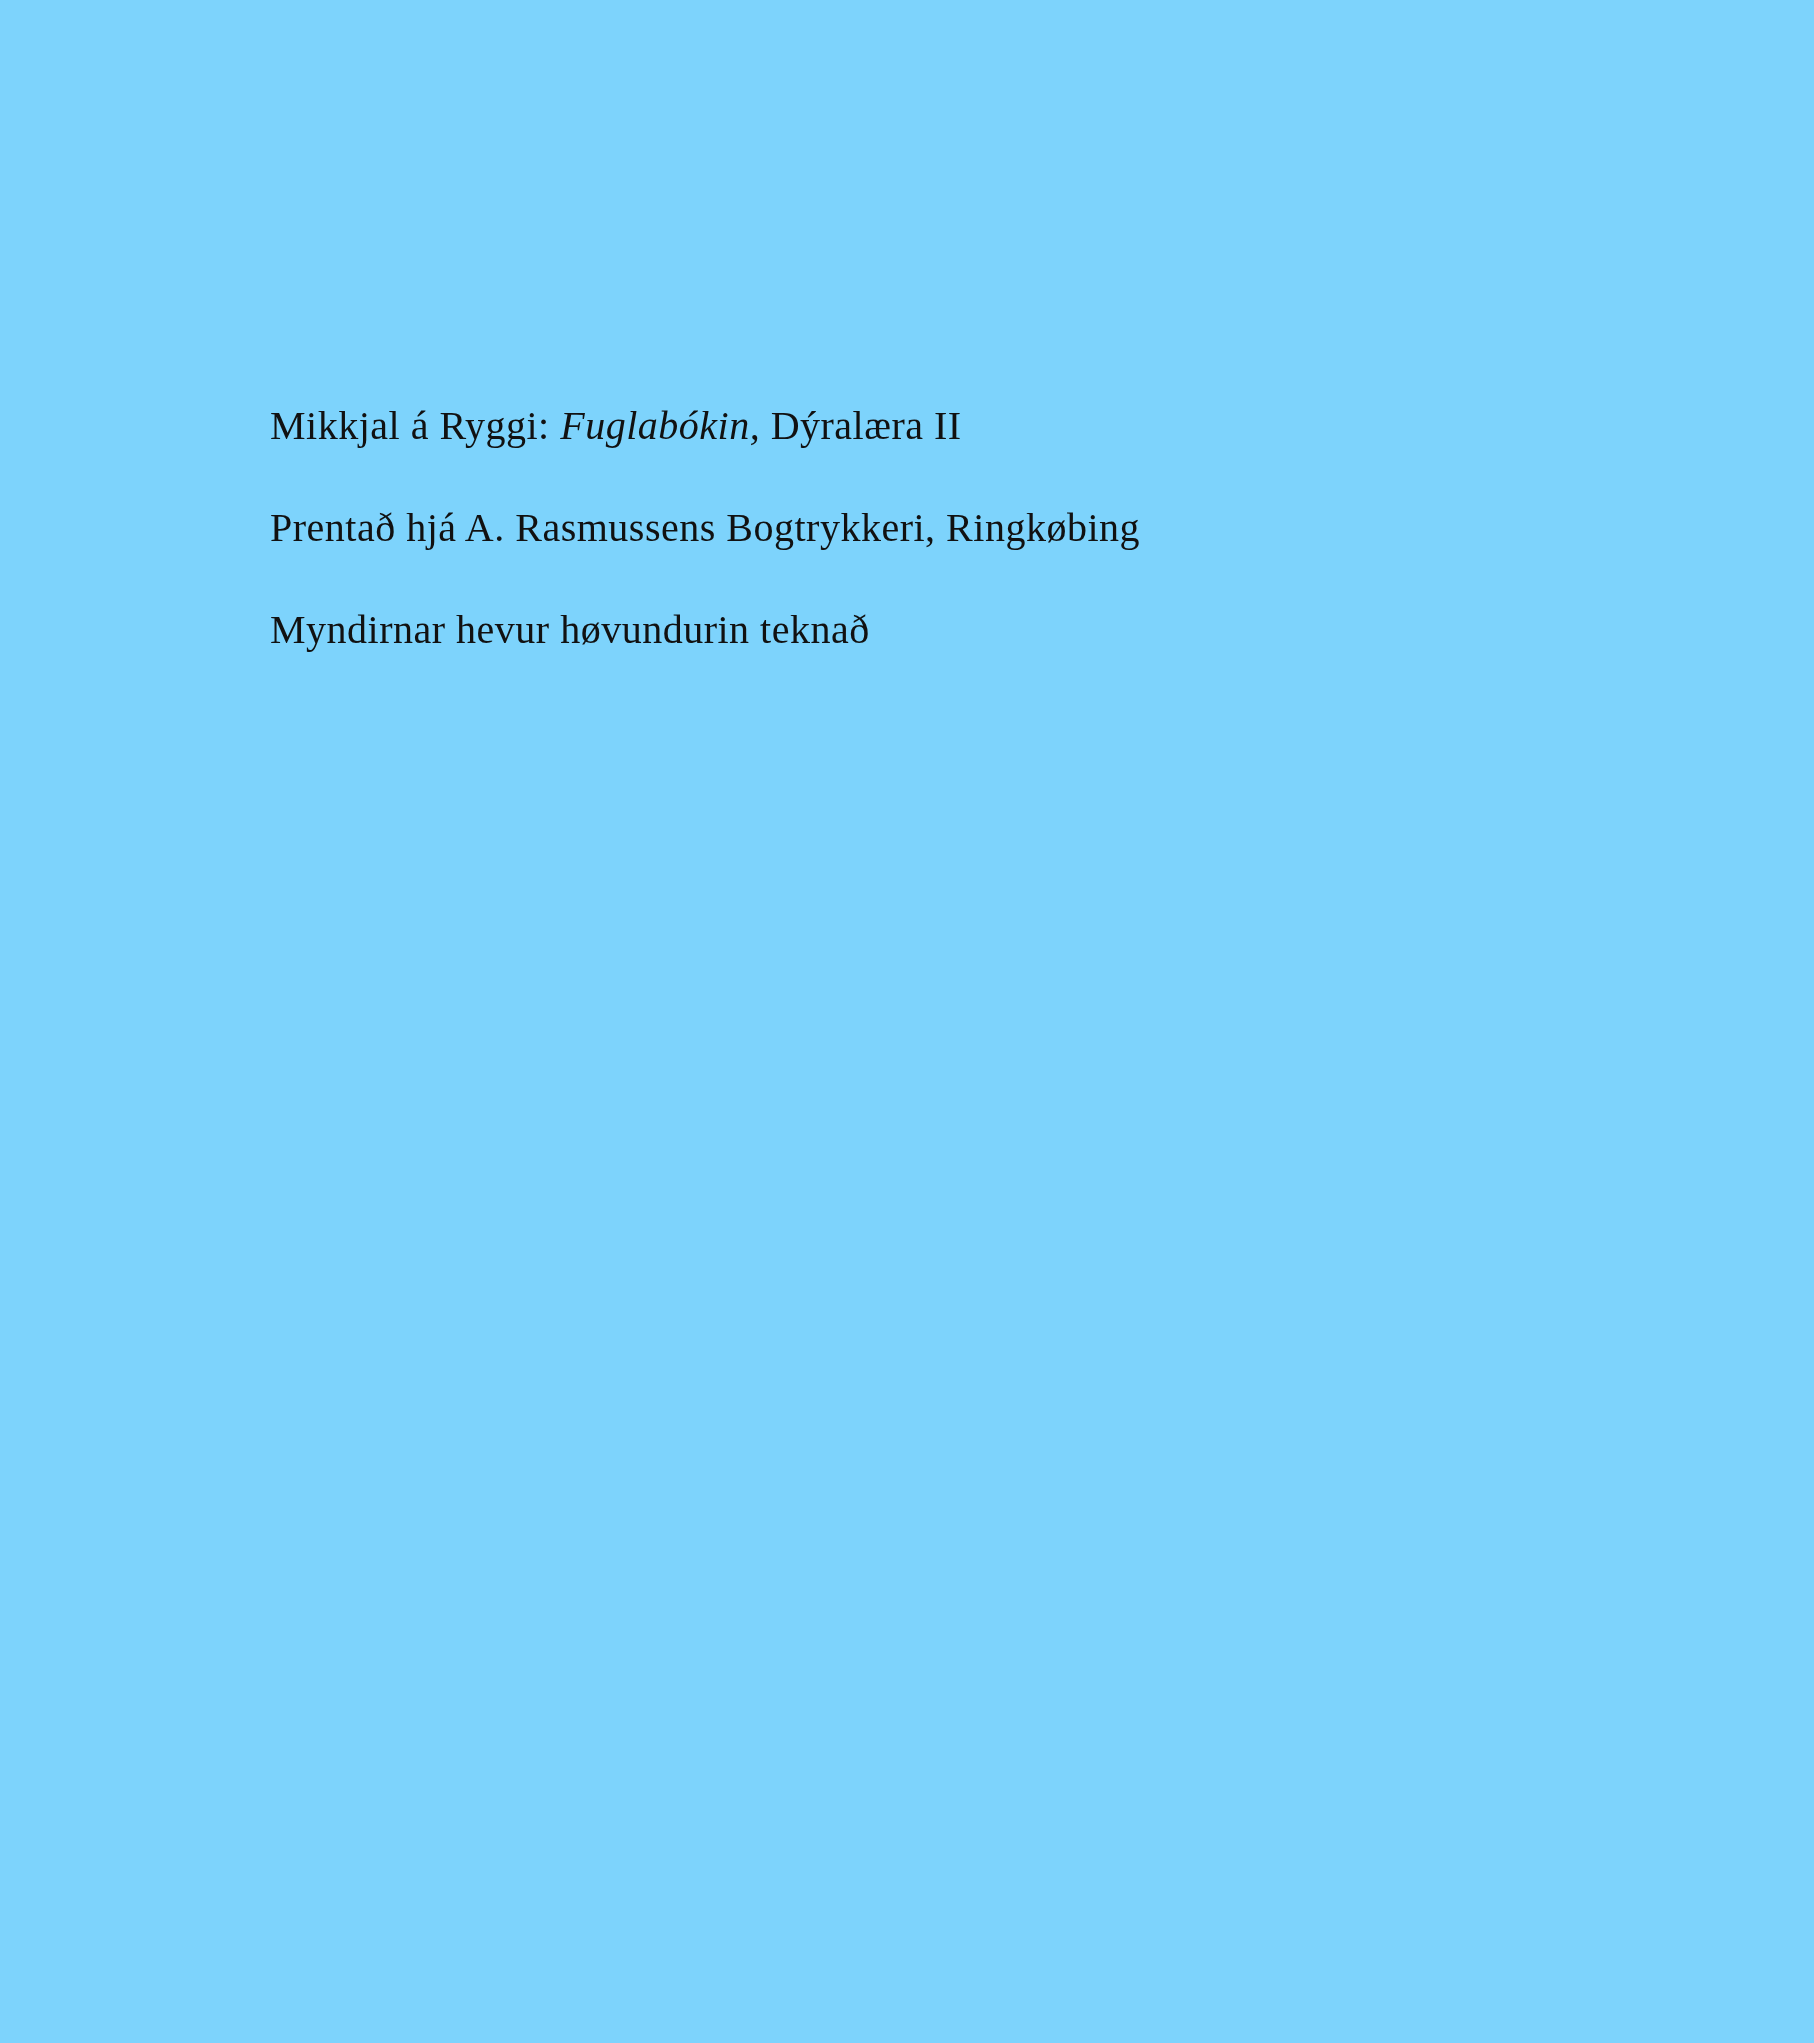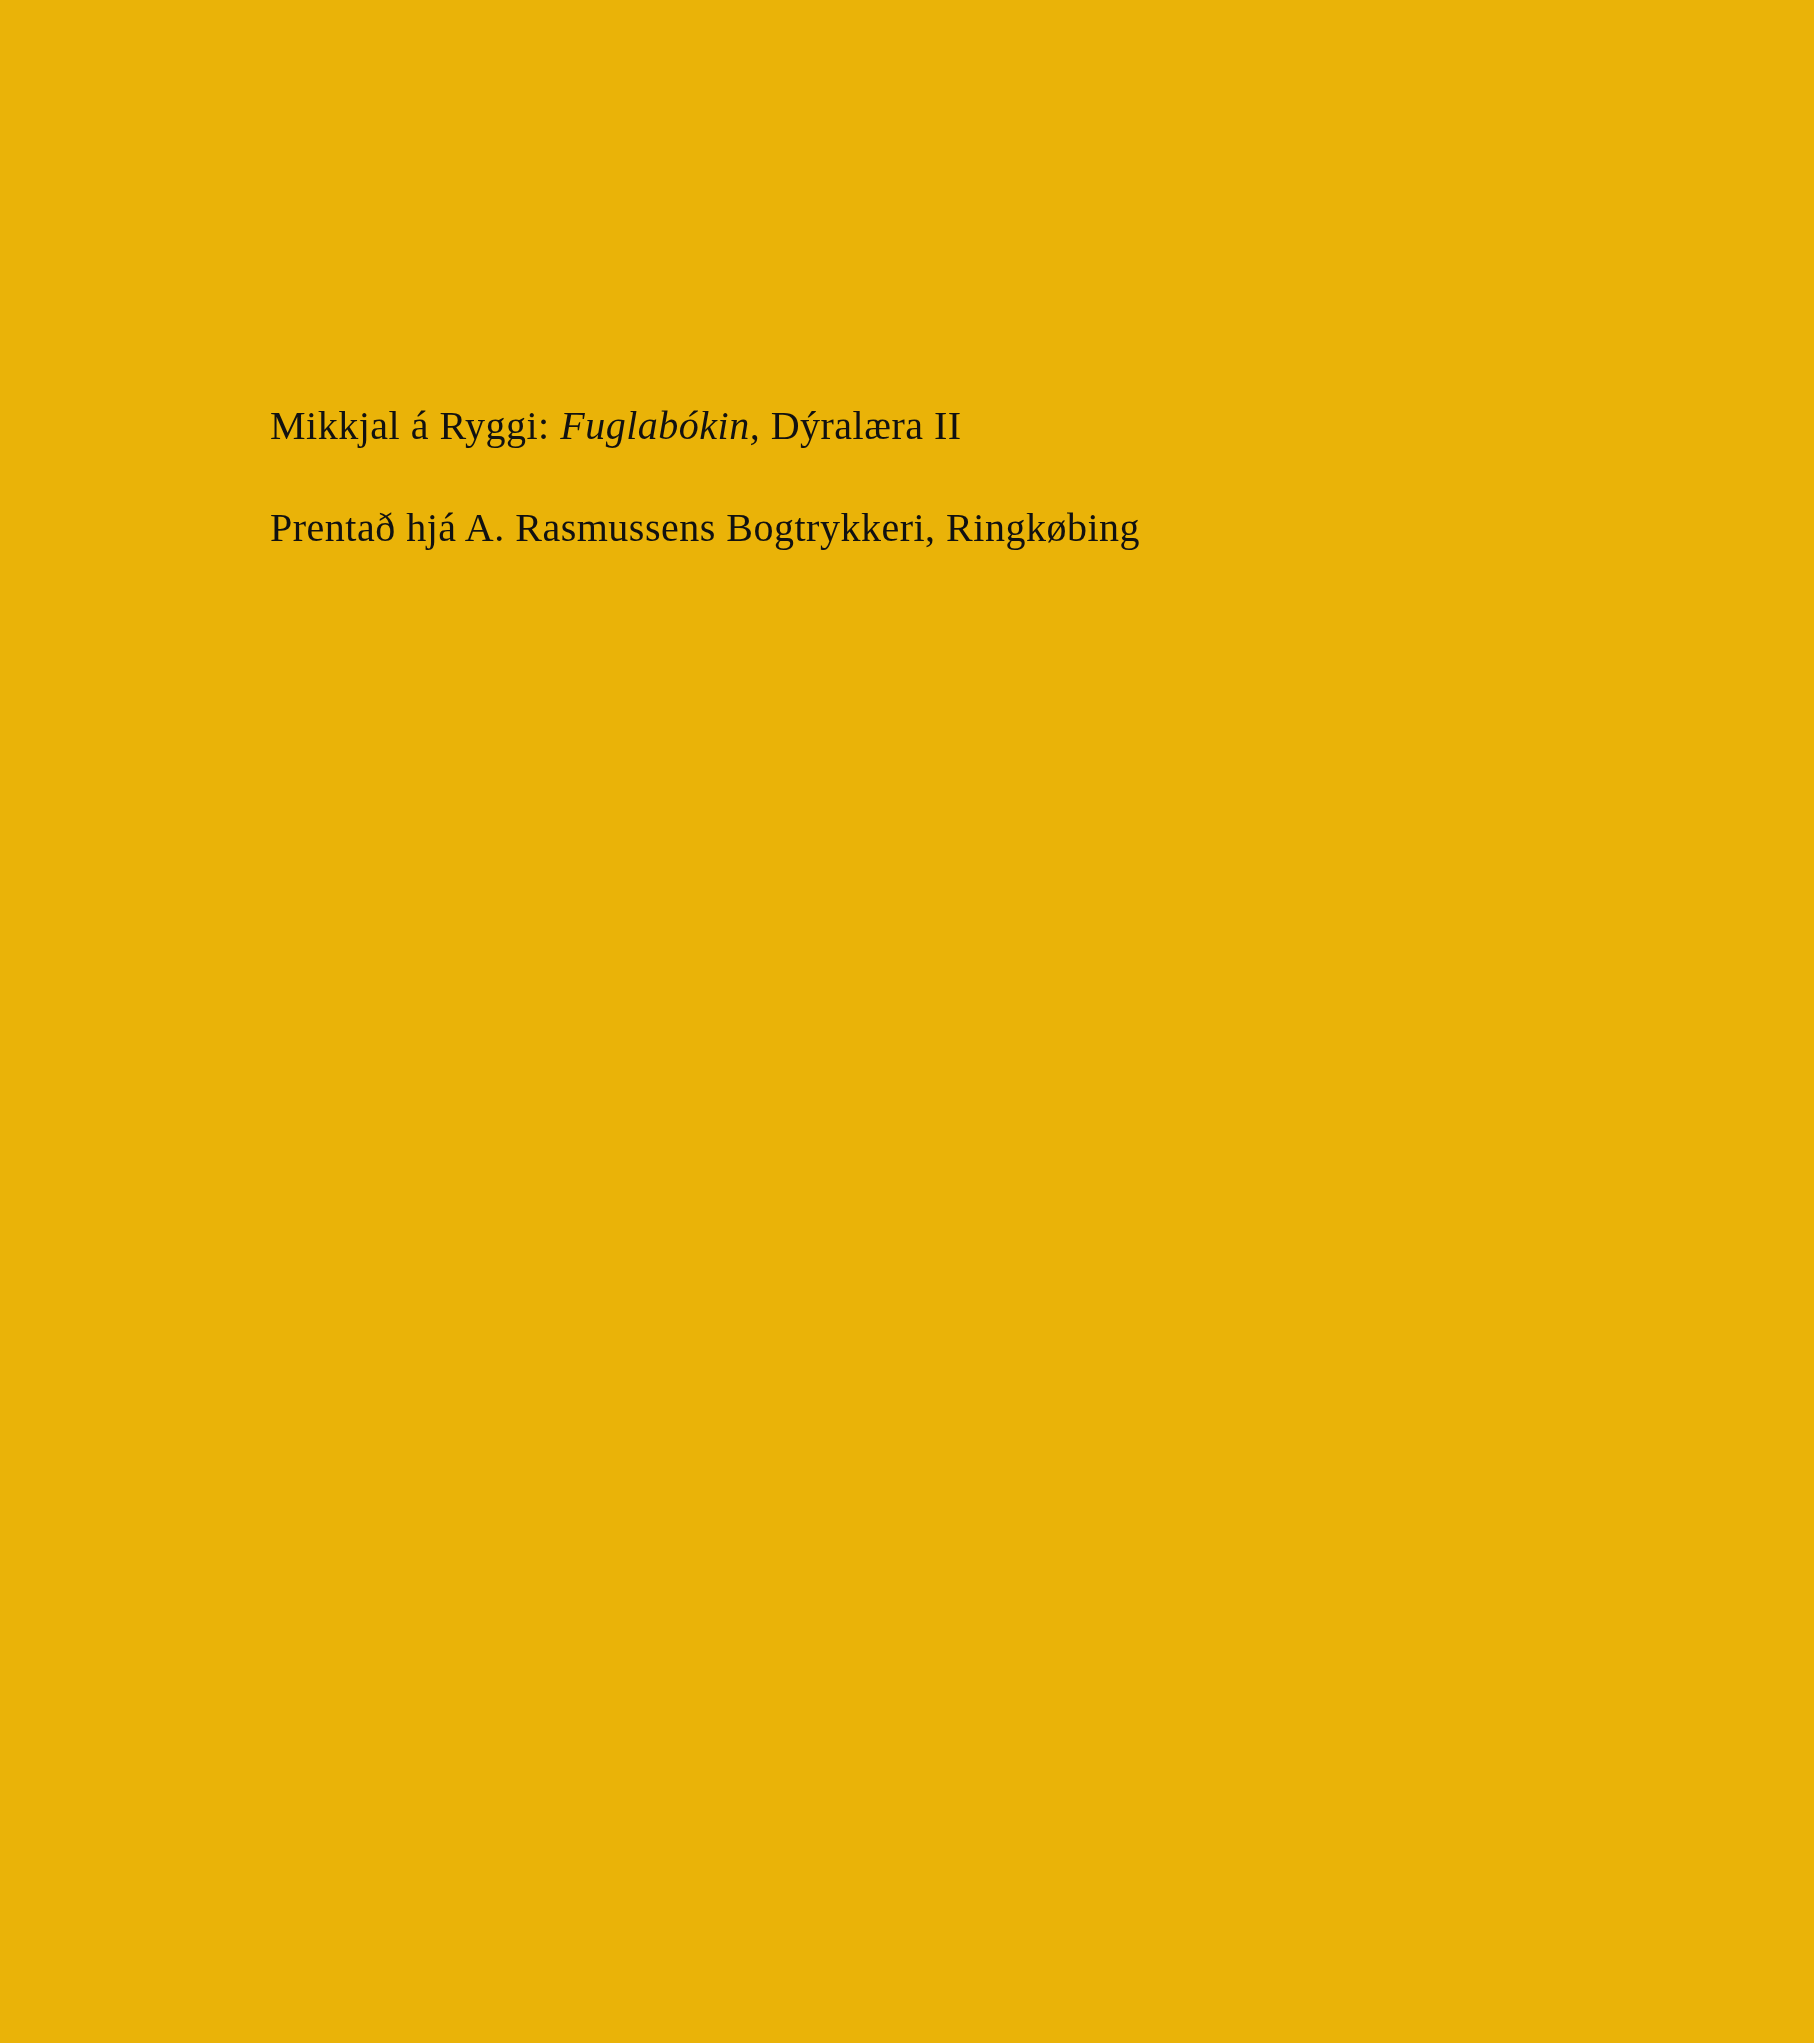--- a/index.html
+++ b/index.html
@@ -14,21 +14,21 @@
     font-family: "Liberation Serif", serif;
     color: #111111;
     overflow: hidden;
   }
   .page {
     position: absolute;
     left: 0;
     top: 0;
     width: 1814px;
     height: 2043px;
-    background: #eab308;
+    background: #7dd3fc;
   }
   .colophon {
     position: absolute;
     left: 270px;
     top: 399px;
     width: 1277px;
   }
   .block {
     margin: 0 0 49px 0;
   }
@@ -64,16 +64,19 @@
     </div>
 
     <div class="block">
       <div class="line">Prentað hjá A. Rasmussens Bogtrykkeri, Ringkøbing</div>
     </div>
 
     <div class="block">
     </div>
 
 
+    <div class="block-credit spaced-top">
+      <div class="line">Myndirnar hevur høvundurin teknað</div>
+    </div>
 
   </div>
 </div>
 
 
 </body></html>

